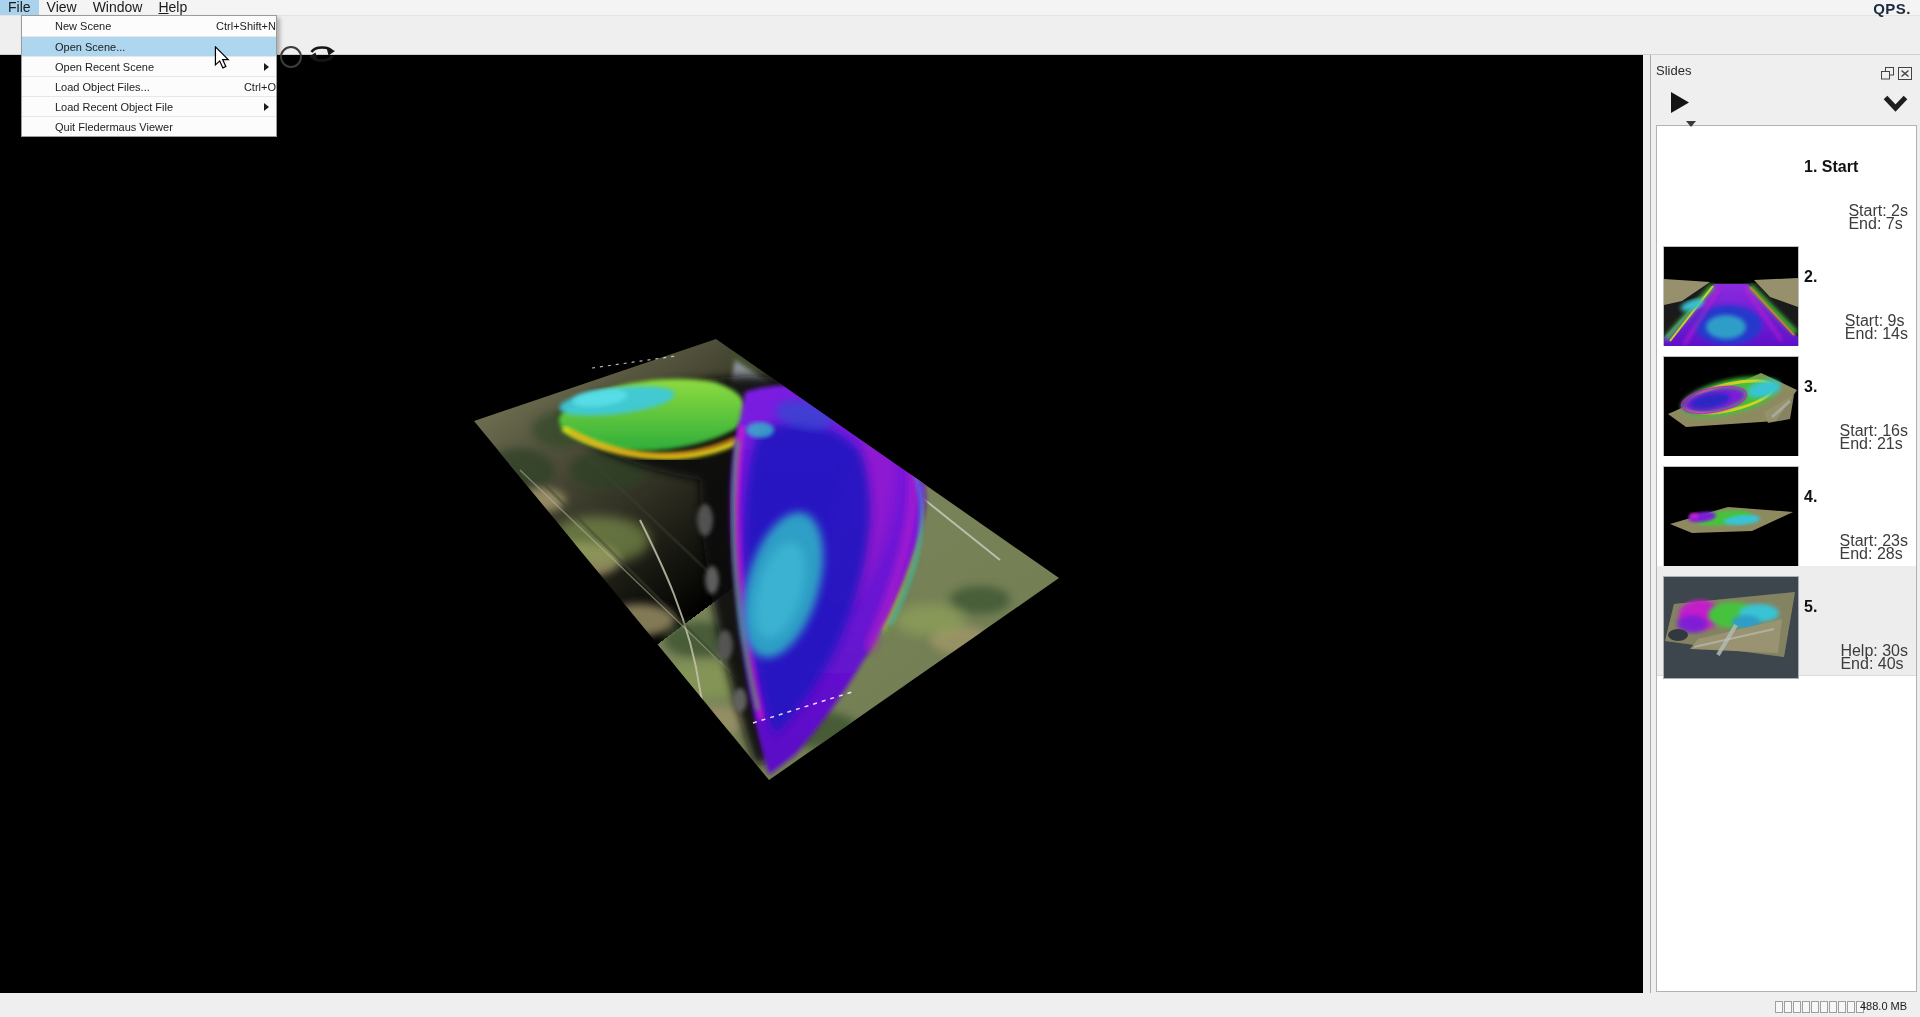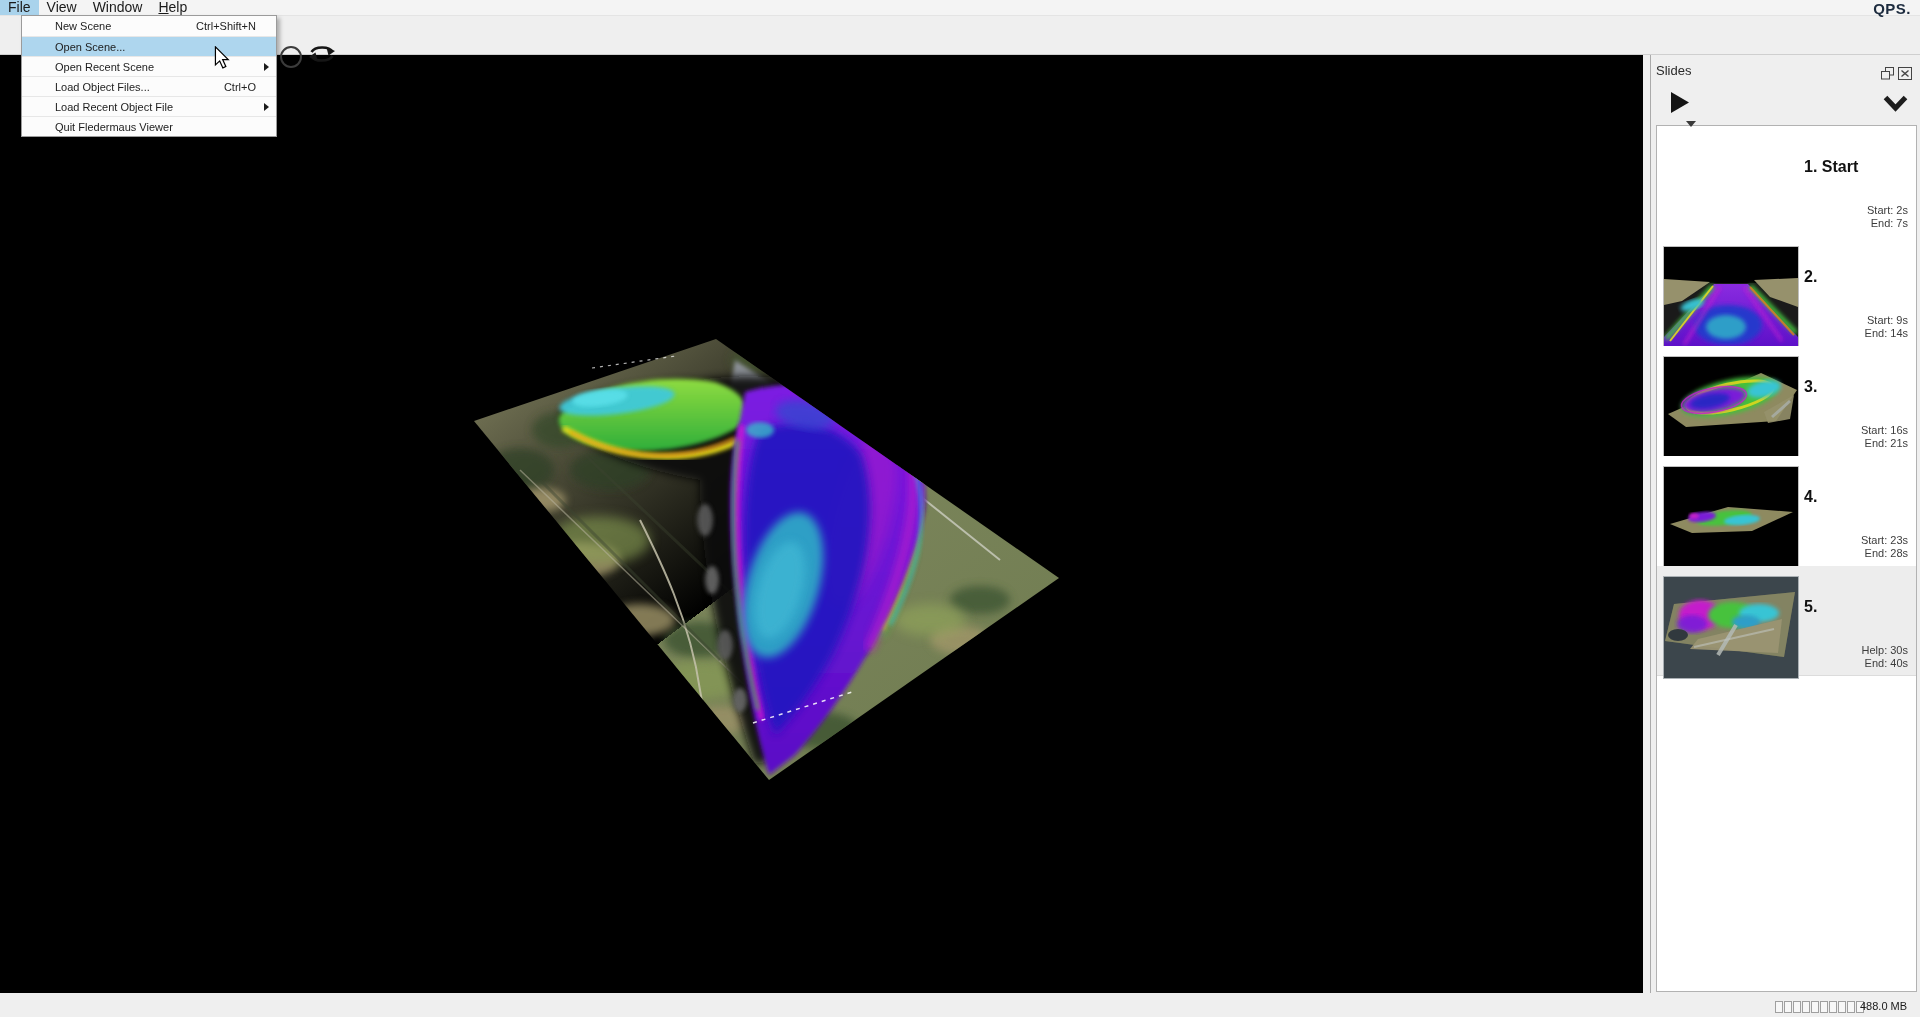--- a/index.html
+++ b/index.html
@@ -27,32 +27,32 @@
   .float-icon{left:1881px;top:66px;}
   .close-icon{left:1898px;top:66px;}
   .play-btn{position:absolute;left:1671px;top:92px;width:18px;height:21px;z-index:3;}
   .play-drop{position:absolute;left:1686px;top:113px;z-index:3;}
   .chevron-btn{position:absolute;left:1883px;top:95px;z-index:3;}
   .slides-box{position:absolute;left:1656px;top:125px;width:261px;height:867px;background:#ffffff;border:1px solid #b2b2b2;box-sizing:border-box;z-index:2;overflow:hidden;}
   .slide-row{position:relative;width:100%;height:110px;background:#ffffff;}
   .slide-row.selected{background:#ededed;border-bottom:1px solid #dcdcdc;box-sizing:border-box;}
   .thumb{position:absolute;left:6px;top:10px;width:134px;height:101px;background:#000;border:1px solid #bfbfbf;box-sizing:content-box;}
   .slide-label{position:absolute;left:147px;top:32px;font-size:16px;font-weight:bold;color:#111;}
-  .slide-times{position:absolute;right:8px;top:78px;text-align:right;font-size:11px;color:#3c3c3c;line-height:13px;}
+  .slide-times{position:absolute;right:8px;top:78px;font-size:16px;color:#3c3c3c;line-height:13px;}
   
   .statusbar{position:absolute;left:0;top:993px;width:1920px;height:24px;background:#efefef;z-index:2;}
   .gauge{position:absolute;left:1775px;top:1001px;display:flex;z-index:3;}
   .gauge-cell{display:inline-block;width:6px;height:10px;border:1px solid #9f9f9f;background:#f7f7f7;margin-right:1px;}
   .mem-text{position:absolute;left:1860px;top:1000px;font-size:11px;color:#1a1a1a;z-index:3;text-align:center;}
   
   .file-menu{position:absolute;left:7px;top:15px;width:256px;background:#fcfcfc;border:1px solid #9b9b9b;box-sizing:border-box;box-shadow:3px 3px 4px rgba(0,0,0,.28);z-index:10;margin-left:14px;}
   .fm-item{position:relative;display:flex;align-items:center;height:20px;font-size:11px;color:#1c1c1c;padding-left:33px;box-sizing:border-box;}
   .fm-item + .fm-item{border-top:1px solid #e7e7e7;}
   .fm-item.hl{background:#aed6ee;}
-  .fm-shortcut{margin-left:auto;padding-right:20px;color:#222;}
+  .fm-shortcut{margin-left:auto;padding-right:0;color:#222;}
   .fm-arrow{position:absolute;right:7px;top:6px;width:0;height:0;border-left:5px solid #1c1c1c;border-top:4px solid transparent;border-bottom:4px solid transparent;}
   
   .cursor{position:absolute;left:214px;top:46px;z-index:20;}
 </style>
 </head>
 <body>
 
 <div class="menubar">
   <span class="mitem active">File</span><span class="mitem">View</span><span class="mitem">Window</span><span class="mitem mnemonic">Help</span>
 </div>

